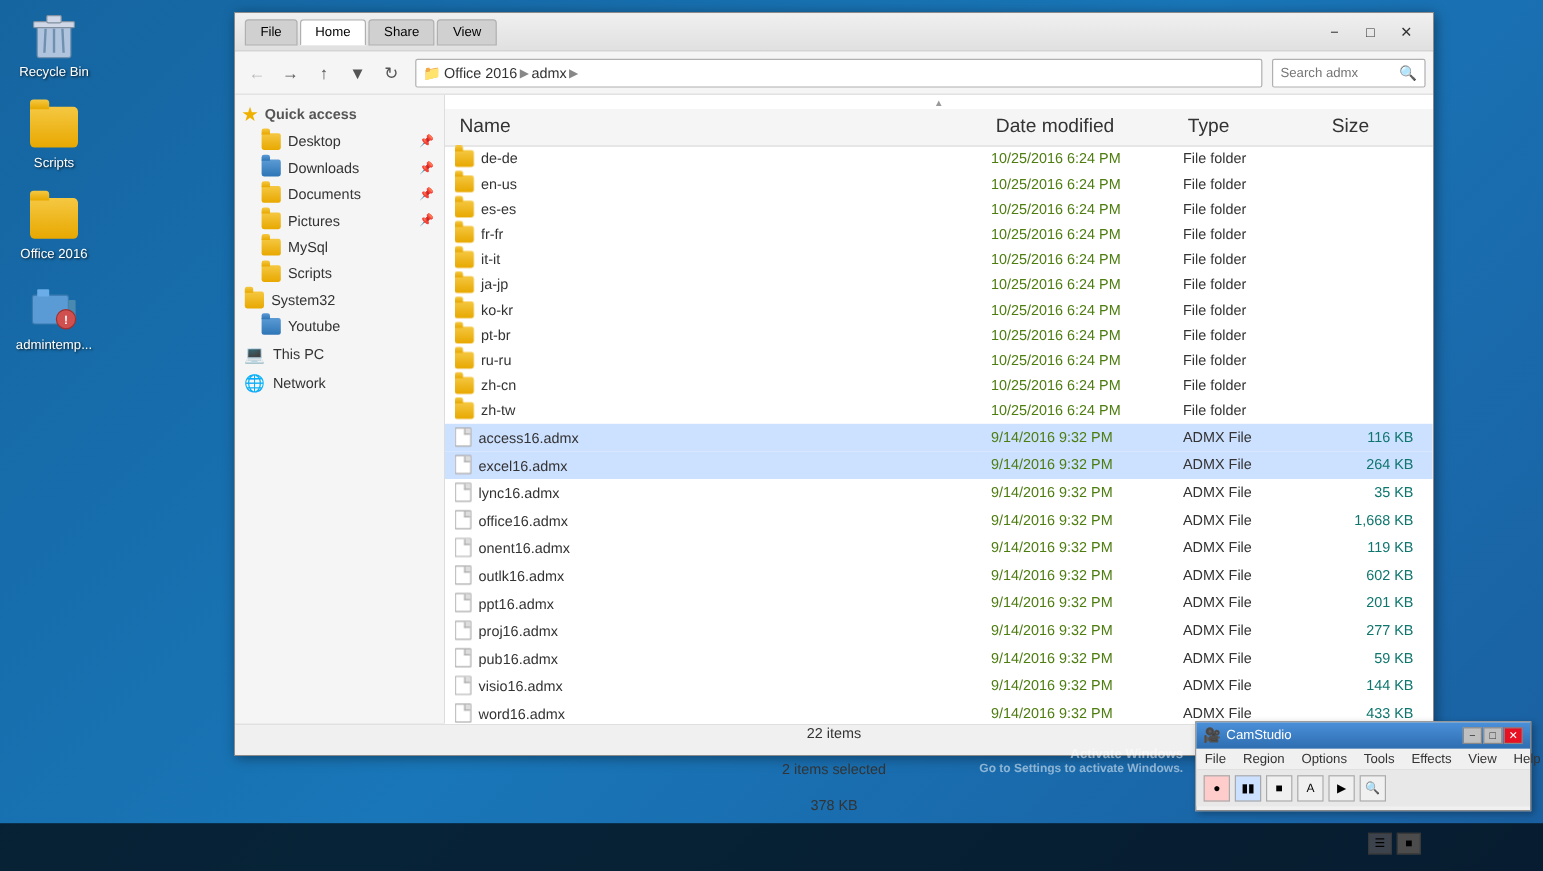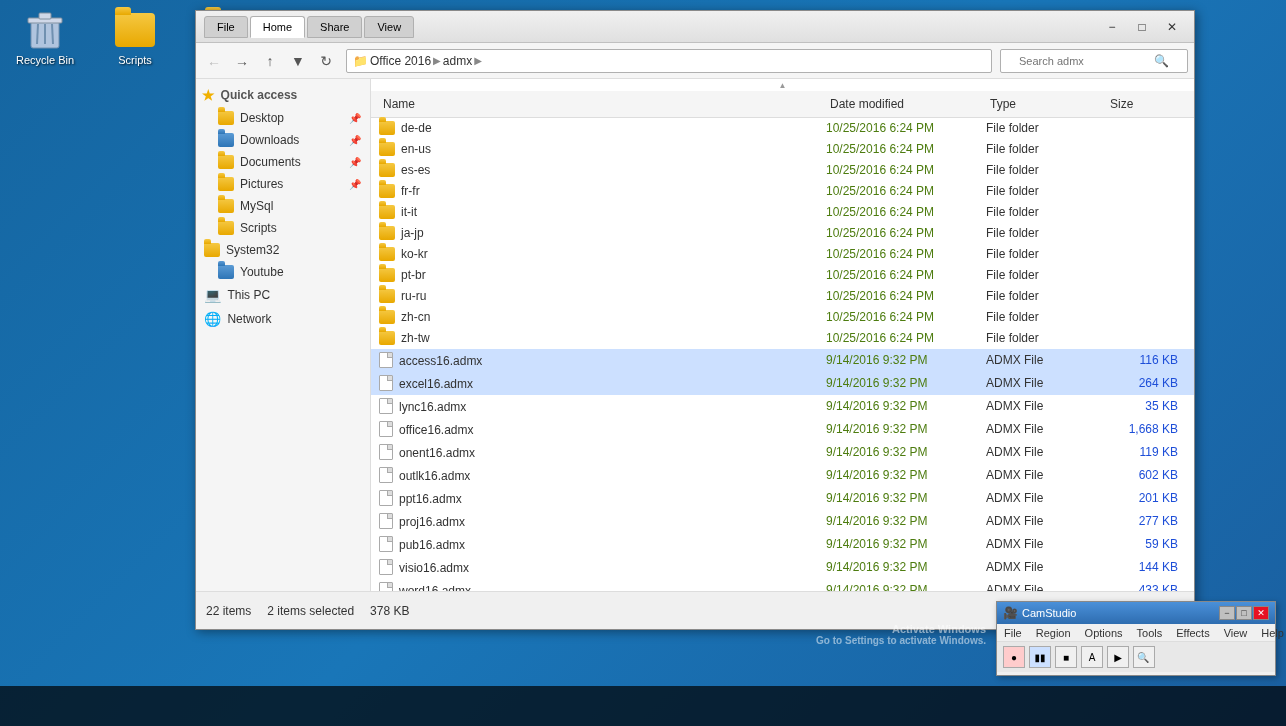--- a/index.html
+++ b/index.html
@@ -20,21 +20,21 @@
       background: linear-gradient(135deg, #1565a0 0%, #1976b8 50%, #1a5fa0 100%);
       position: relative;
     }
 
     
     .desktop-icons {
       position: absolute;
       top: 10px;
       left: 10px;
       display: flex;
-      flex-direction: row;
+      flex-direction: column;
       gap: 20px;
     }
     .desktop-icon {
       display: flex;
       flex-direction: column;
       align-items: center;
       width: 70px;
       cursor: pointer;
     }
     .desktop-icon .icon-img {
@@ -168,27 +168,27 @@
     .breadcrumb-parts {
       display: flex;
       align-items: center;
       gap: 2px;
       font-size: 12px;
       color: #333;
     }
     .breadcrumb-sep { color: #888; font-size: 10px; }
 
     .search-box {
-      width: 188px;
+      width: 128px;
       height: 24px;
       border: 1px solid #b0b0b0;
       background: white;
       display: flex;
       align-items: center;
-      padding: 0 18px;
+      padding: 0 6px;
       border-radius: 2px;
       gap: 16px;
     }
     .search-input {
       border: none;
       outline: none;
       font-size: 11px;
       color: #888;
       width: 100%;
       background: transparent;
@@ -260,21 +260,21 @@
     .file-list-header {
       display: grid;
       grid-template-columns: 1fr 160px 120px 80px;
       padding: 4px 8px;
       border-bottom: 1px solid #ddd;
       background: #f5f5f5;
       position: sticky;
       top: 0;
     }
     .col-header {
-      font-size: 12px;
+      font-size: 16px;
       color: #333;
       cursor: pointer;
       padding: 2px 4px;
     }
 
     .file-row {
       display: grid;
       grid-template-columns: 1fr 160px 120px 80px;
       padding: 3px 8px;
       cursor: pointer;
@@ -324,33 +324,34 @@
       right: 0;
       width: 4px;
       height: 4px;
       background: #ddd;
       border-left: 1px solid #aaa;
       border-bottom: 1px solid #aaa;
     }
 
     .file-date { font-size: 12px; color: #4d7c0f; }
     .file-type { font-size: 12px; color: #333; }
-    .file-size { font-size: 12px; color: #1d4ed8; text-align: right; padding-right: 8px; }
+    .file-size { font-size: 12px; color: #0f766e; text-align: right; padding-right: 8px; }
 
     
     .status-bar {
-      height: 38px;
+      height: 26px;
       background: #f0f0f0;
       border-top: 1px solid #ddd;
       display: flex;
       align-items: center;
       padding: 0 10px;
       font-size: 12px;
       color: #333;
       gap: 16px;
+      flex-direction: column;
     }
     .status-right {
       margin-left: auto;
       display: flex;
       gap: 4px;
     }
     .view-btn {
       width: 20px;
       height: 18px;
       border: 1px solid #bbb;

